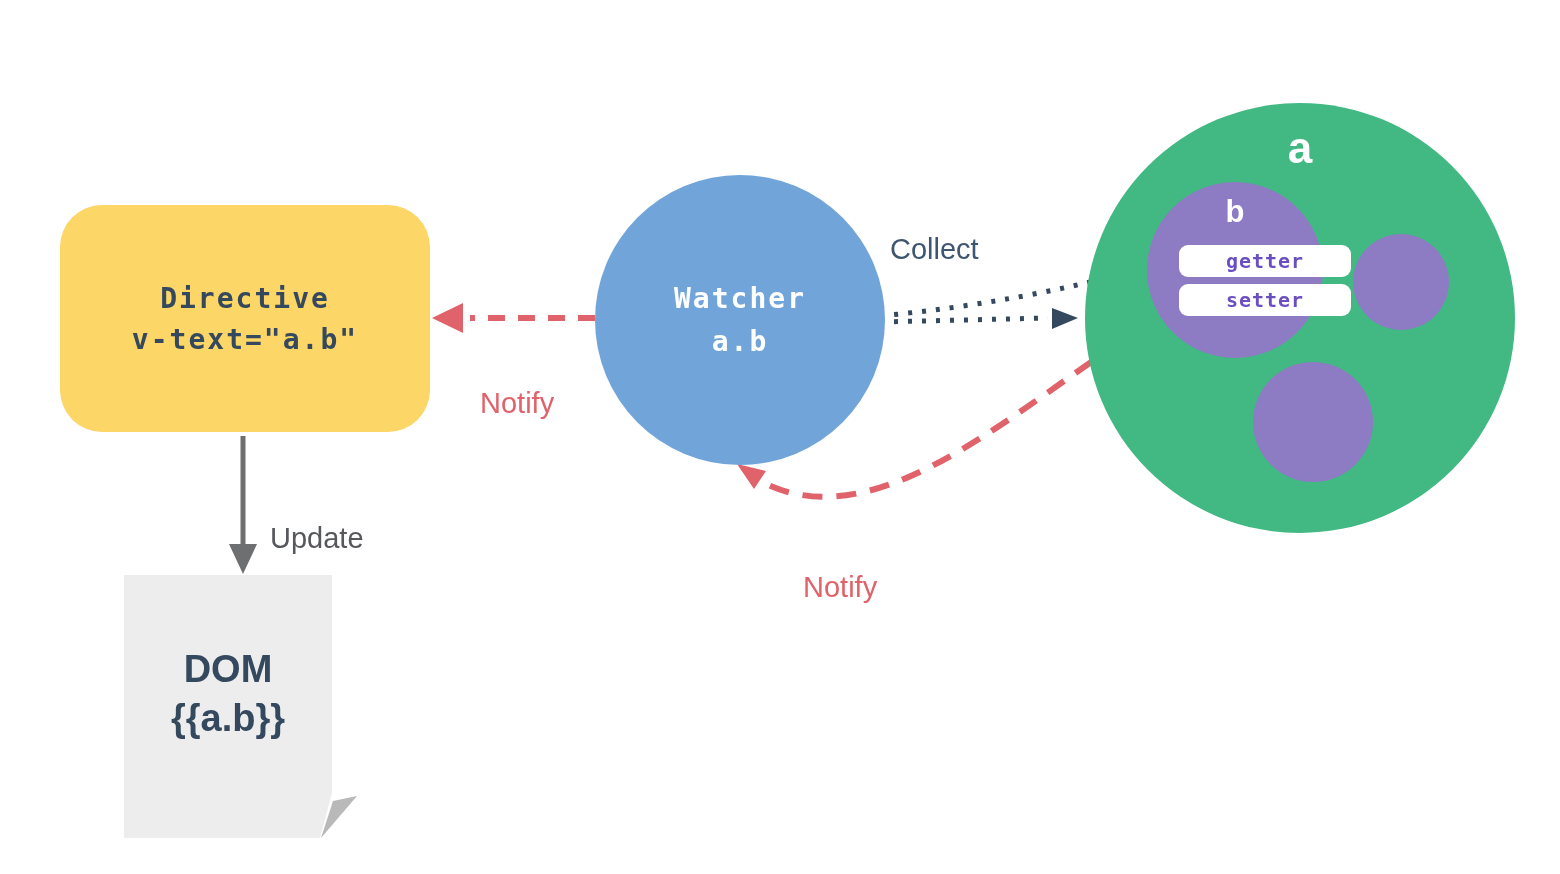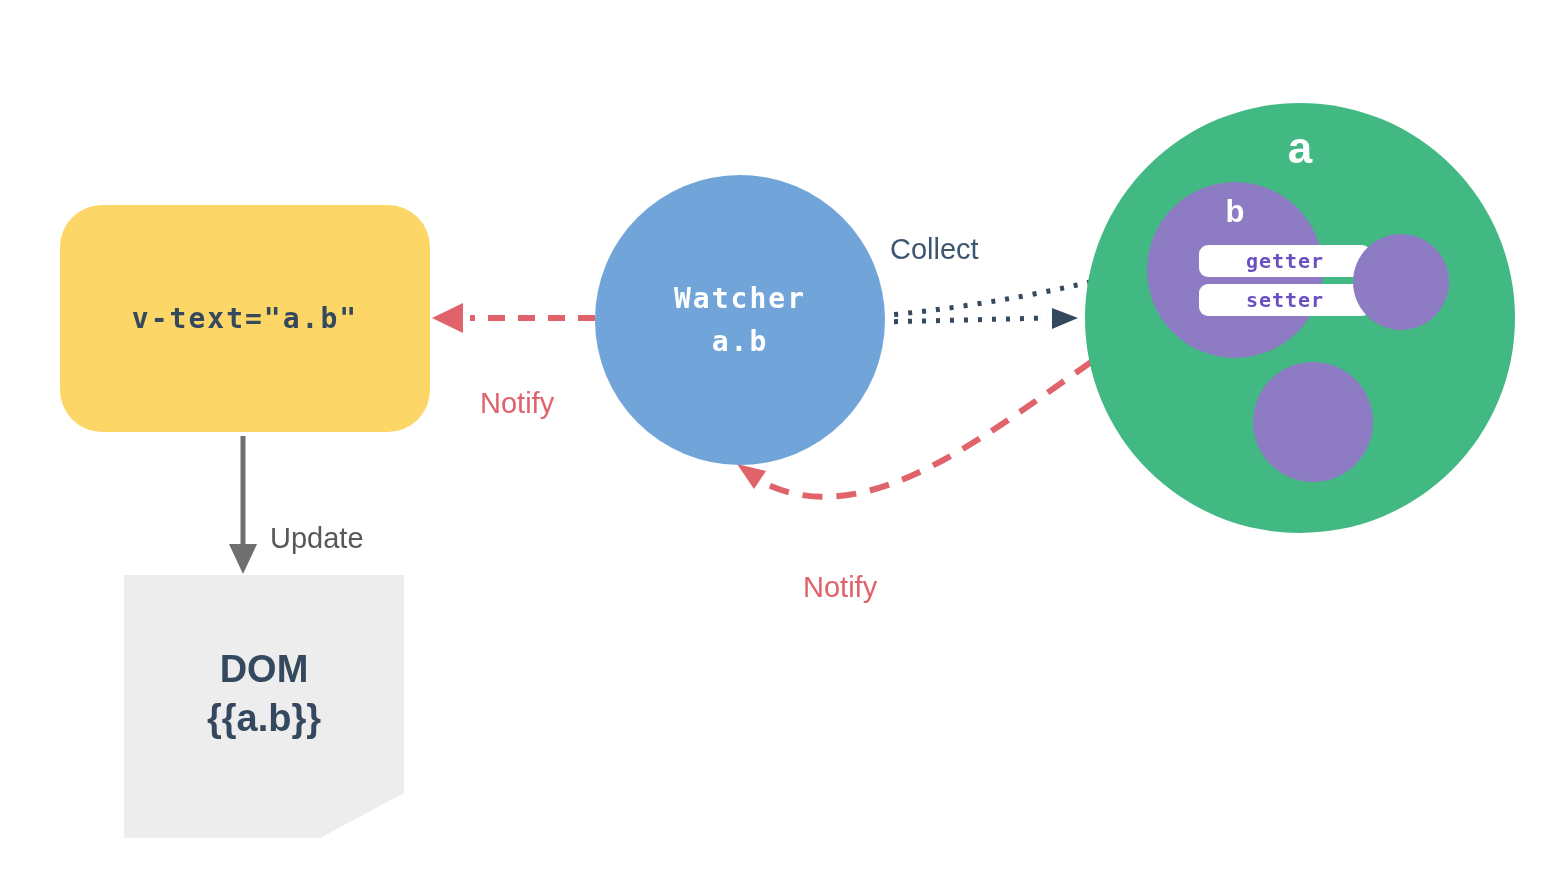--- a/index.html
+++ b/index.html
@@ -26,29 +26,29 @@
 
   .data-circle{position:absolute;left:1085px;top:103px;width:430px;height:430px;
     border-radius:50%;background:var(--green);}
   .data-label{position:absolute;left:0;top:20px;width:100%;text-align:center;
     font-weight:bold;font-size:44px;color:#fff;}
   .prop-circle{position:absolute;left:62px;top:79px;width:176px;height:176px;
     border-radius:50%;background:var(--purple);}
   .prop-label{position:absolute;left:0;top:12px;width:100%;text-align:center;
     font-weight:bold;font-size:31px;color:#fff;}
   .accessor{position:absolute;left:32px;width:172px;height:32px;background:#fff;
-    border-radius:9px;display:flex;align-items:center;justify-content:center;margin-left:20px;}
+    border-radius:9px;display:flex;align-items:center;justify-content:center;}
   .accessor span{font-weight:bold;font-size:20px;letter-spacing:1px;color:var(--accessor-text);}
   .accessor.getter{top:63px;}
   .accessor.setter{top:102px;}
   .sub-circle{position:absolute;border-radius:50%;background:var(--purple);}
   .sub-circle.right{left:268px;top:131px;width:96px;height:96px;}
   .sub-circle.bottom{left:168px;top:259px;width:120px;height:120px;}
 
-  .dom-doc{position:absolute;left:124px;top:575px;width:280px;height:263px;
+  .dom-doc{position:absolute;left:124px;top:575px;width:208px;height:263px;
     background:var(--doc-bg);
     clip-path:polygon(0 0,100% 0,100% 218px,196px 100%,0 100%);
     display:flex;flex-direction:column;align-items:center;justify-content:center;
     gap:6px;padding-bottom:26px;}
   .dom-doc span{font-weight:bold;font-size:38px;color:var(--slate);}
 
   .edge-label{position:absolute;font-size:29px;margin-top:43px;}
   .edge-label.collect{left:890px;top:188px;line-height:37px;color:var(--collect-text);}
   .edge-label.notify-upper{left:480px;top:344px;color:var(--red);}
   .edge-label.notify-lower{left:803px;top:528px;color:var(--red);}
@@ -82,20 +82,21 @@
     <path d="M 880 322 L 1048 318" class="dotted"></path>
     <polygon points="1078,318 1052,308 1052,329" class="slate-head"></polygon>
 
     <path d="M 243 436 L 243 545" class="gray-line"></path>
     <polygon points="243,574 229,544 257,544" class="gray-head"></polygon>
 
     <polygon points="333,801 357,796 321,838" class="fold"></polygon>
   </svg>
 
   <div class="directive-box mono">
+    <span>Directive</span>
     <span>v-text="a.b"</span>
   </div>
 
   <div class="watcher-circle mono">
     <span>Watcher</span>
     <span>a.b</span>
   </div>
 
   <div class="data-circle">
     <div class="data-label">a</div>

